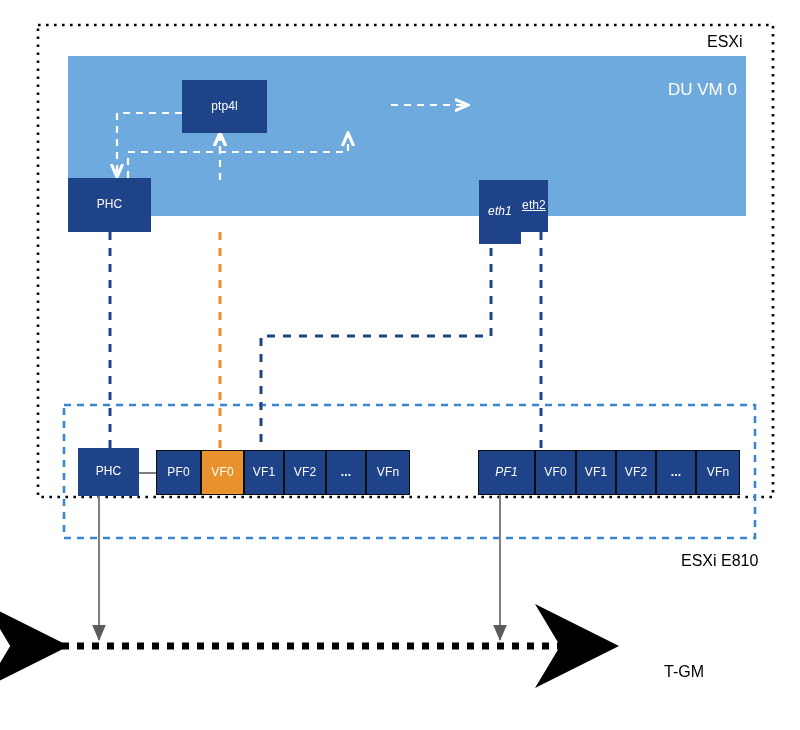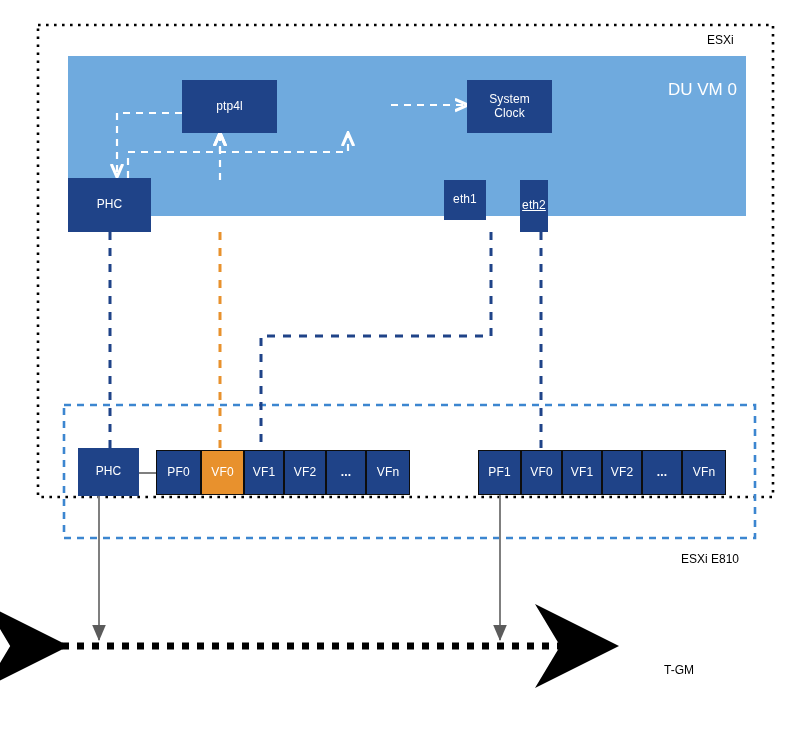--- a/index.html
+++ b/index.html
@@ -48,21 +48,21 @@
   }
   .vmlabel {
     position: absolute;
     color: #ffffff;
     font-size: 17px;
     font-family: "Liberation Sans", sans-serif;
   }
   .plainlabel {
     position: absolute;
     color: #000000;
-    font-size: 12px;
+    font-size: 16px;
     font-family: "Liberation Sans", sans-serif;
     white-space: nowrap;
   }
   .nicrow {
     position: absolute;
     display: flex;
   }
   .nicrow .node.nic {
     position: relative;
     height: 100%;
@@ -122,48 +122,44 @@
     <path d="M541,232 L541,450" fill="none" stroke="#1F4388" stroke-width="3" stroke-dasharray="8 8"></path>
 
     <path d="M139,473 L156,473" fill="none" stroke="#7F7F7F" stroke-width="2"></path>
 
     <path d="M99,496 L99,640" fill="none" stroke="#7F7F7F" stroke-width="2" marker-start="url(#grayArrowStart)" marker-end="url(#grayArrowEnd)"></path>
     <path d="M500,496 L500,640" fill="none" stroke="#7F7F7F" stroke-width="2" marker-start="url(#grayArrowStart)" marker-end="url(#grayArrowEnd)"></path>
 
     <path d="M62,646 L612,646" fill="none" stroke="#000000" stroke-width="7" stroke-dasharray="7 8" stroke-linecap="butt" marker-start="url(#blackArrowStart)" marker-end="url(#blackArrowEnd)"></path>
   </svg>
 
-  <div class="node dark" style="left:182px; top:80px; width:95px; height:53px;">ptp4l</div>
+  <div class="node dark" style="left:182px; top:80px; width:85px; height:53px;">ptp4l</div>
 
 
-  <div class="node dark" style="left:467px; top:80px; width:85px; height:53px; flex-direction:column;">
-    <span>System</span>
-    <span>Clock</span>
-  </div>
 
   <div class="node dark" style="left:68px; top:178px; width:83px; height:54px;">PHC</div>
 
 
-  <div class="node dark" style="left:444px; top:180px; width:42px; height:40px;">eth1</div>
+  <div class="node dark" style="left:479px; top:180px; width:42px; height:64px;font-style:italic;">eth1</div>
 
   <div class="node dark" style="left:520px; top:180px; width:28px; height:52px;text-decoration:underline;">eth2</div>
 
   <div class="node dark" style="left:78px; top:448px; width:61px; height:48px;">PHC</div>
 
   <div class="nicrow" style="left:156px; top:450px; height:45px;">
     <div class="node dark nic" style="width:45px;">PF0</div>
     <div class="node orange nic" style="width:43px;">VF0</div>
     <div class="node dark nic" style="width:40px;">VF1</div>
     <div class="node dark nic" style="width:42px;">VF2</div>
     <div class="node dark nic" style="width:40px; font-weight:bold;">...</div>
     <div class="node dark nic" style="width:44px;">VFn</div>
   </div>
 
   <div class="nicrow" style="left:478px; top:450px; height:45px;">
-    <div class="node dark nic" style="width:43px;">PF1</div>
+    <div class="node dark nic" style="width:57px;font-style:italic;">PF1</div>
     <div class="node dark nic" style="width:41px;">VF0</div>
     <div class="node dark nic" style="width:40px;">VF1</div>
     <div class="node dark nic" style="width:40px;">VF2</div>
     <div class="node dark nic" style="width:40px; font-weight:bold;">...</div>
     <div class="node dark nic" style="width:44px;">VFn</div>
   </div>
 
   <div class="plainlabel" style="left:707px; top:33px;">ESXi</div>
 
   <div class="plainlabel" style="left:681px; top:552px;">ESXi E810</div>

